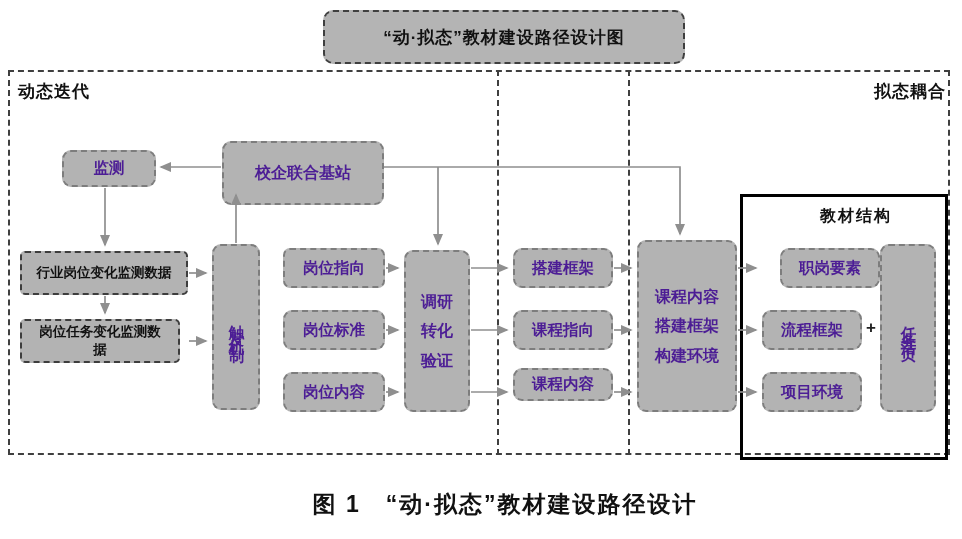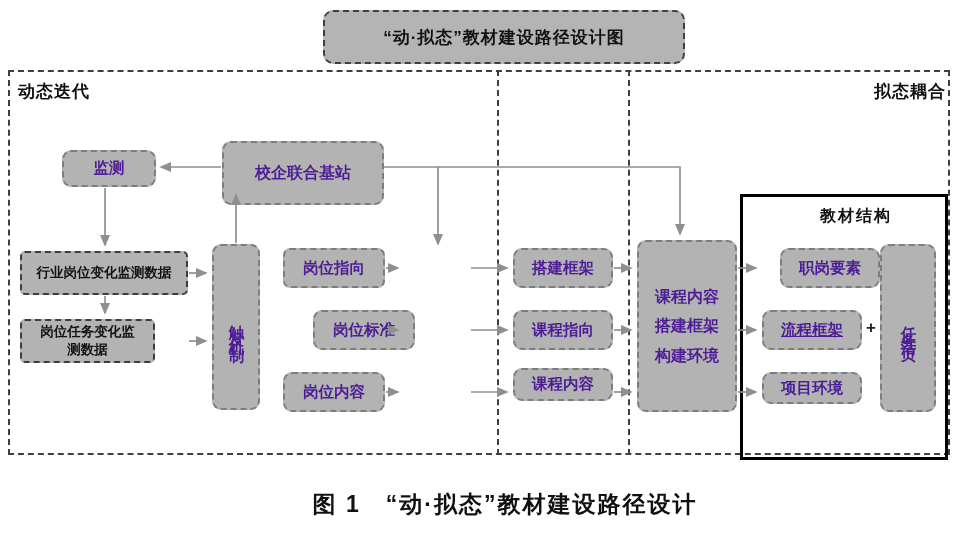--- a/index.html
+++ b/index.html
@@ -68,43 +68,46 @@
 
   <div class="region-label region-left">动态迭代</div>
   <div class="region-label region-right">拟态耦合</div>
 
   <div class="node" style="left:62px;top:150px;width:94px;height:37px;">监测</div>
 
   <div class="node" style="left:222px;top:141px;width:162px;height:64px;font-size:16px;">校企联合基站</div>
 
   <div class="dashed-node" style="left:20px;top:251px;width:168px;height:44px;">行业岗位变化监测数据</div>
 
-  <div class="dashed-node" style="left:20px;top:319px;width:135px;height:44px;">岗位任务变化监测数据</div>
+  <div class="dashed-node" style="left:20px;top:319px;width:160px;height:44px;">岗位任务变化监测数据</div>
 
   <div class="node vtext" style="left:212px;top:244px;width:48px;height:166px;">触发机制</div>
 
   <div class="node" style="left:283px;top:248px;width:102px;height:40px;border-radius:7px;">岗位指向</div>
-  <div class="node" style="left:283px;top:310px;width:102px;height:40px;margin-left:30px;">岗位标准</div>
+  <div class="node" style="left:283px;top:310px;width:102px;height:40px;">岗位标准</div>
   <div class="node" style="left:283px;top:372px;width:102px;height:40px;">岗位内容</div>
 
+  <div class="node multiline" style="left:404px;top:250px;width:66px;height:162px;font-size:16px;">调研
+转化
+验证</div>
 
   <div class="node" style="left:513px;top:248px;width:100px;height:40px;">搭建框架</div>
   <div class="node" style="left:513px;top:310px;width:100px;height:40px;">课程指向</div>
   <div class="node" style="left:513px;top:368px;width:100px;height:33px;">课程内容</div>
 
   <div class="node multiline" style="left:637px;top:240px;width:100px;height:172px;font-size:16px;">课程内容
 搭建框架
 构建环境</div>
 
   <div class="structure-box"></div>
   <div class="structure-label">教材结构</div>
 
   <div class="node" style="left:762px;top:248px;width:100px;height:40px;margin-left:18px;">职岗要素</div>
-  <div class="node" style="left:762px;top:310px;width:100px;height:40px;text-decoration:underline;">流程框架</div>
-  <div class="node" style="left:762px;top:372px;width:100px;height:32px;">项目环境</div>
+  <div class="node" style="left:762px;top:310px;width:100px;height:40px;">流程框架</div>
+  <div class="node" style="left:762px;top:372px;width:100px;height:40px;">项目环境</div>
 
   <div class="plus-sign">+</div>
 
   <div class="node vtext" style="left:880px;top:244px;width:56px;height:168px;">任务活页</div>
 
   <svg class="arrows" width="962" height="539">
     <defs>
       <marker id="arw" markerWidth="9" markerHeight="8" refX="6" refY="3" orient="auto">
         <path d="M0,0 L7,3 L0,6 z" fill="#8f8f8f"></path>
       </marker>

